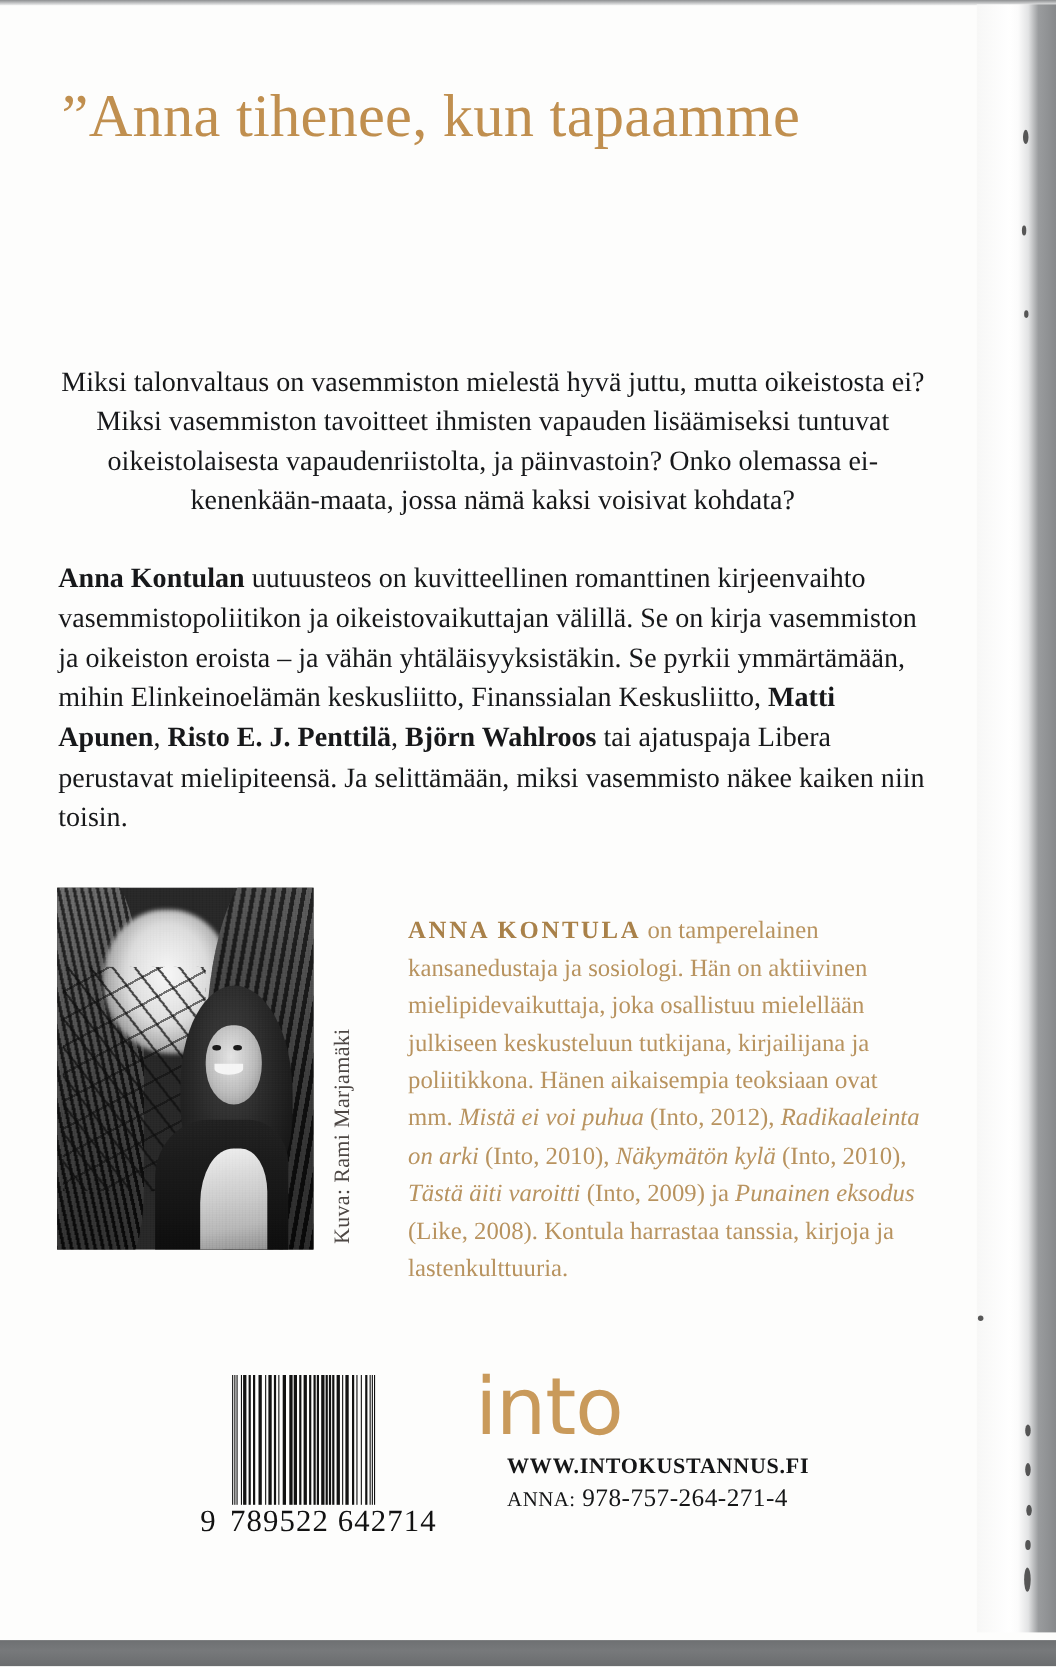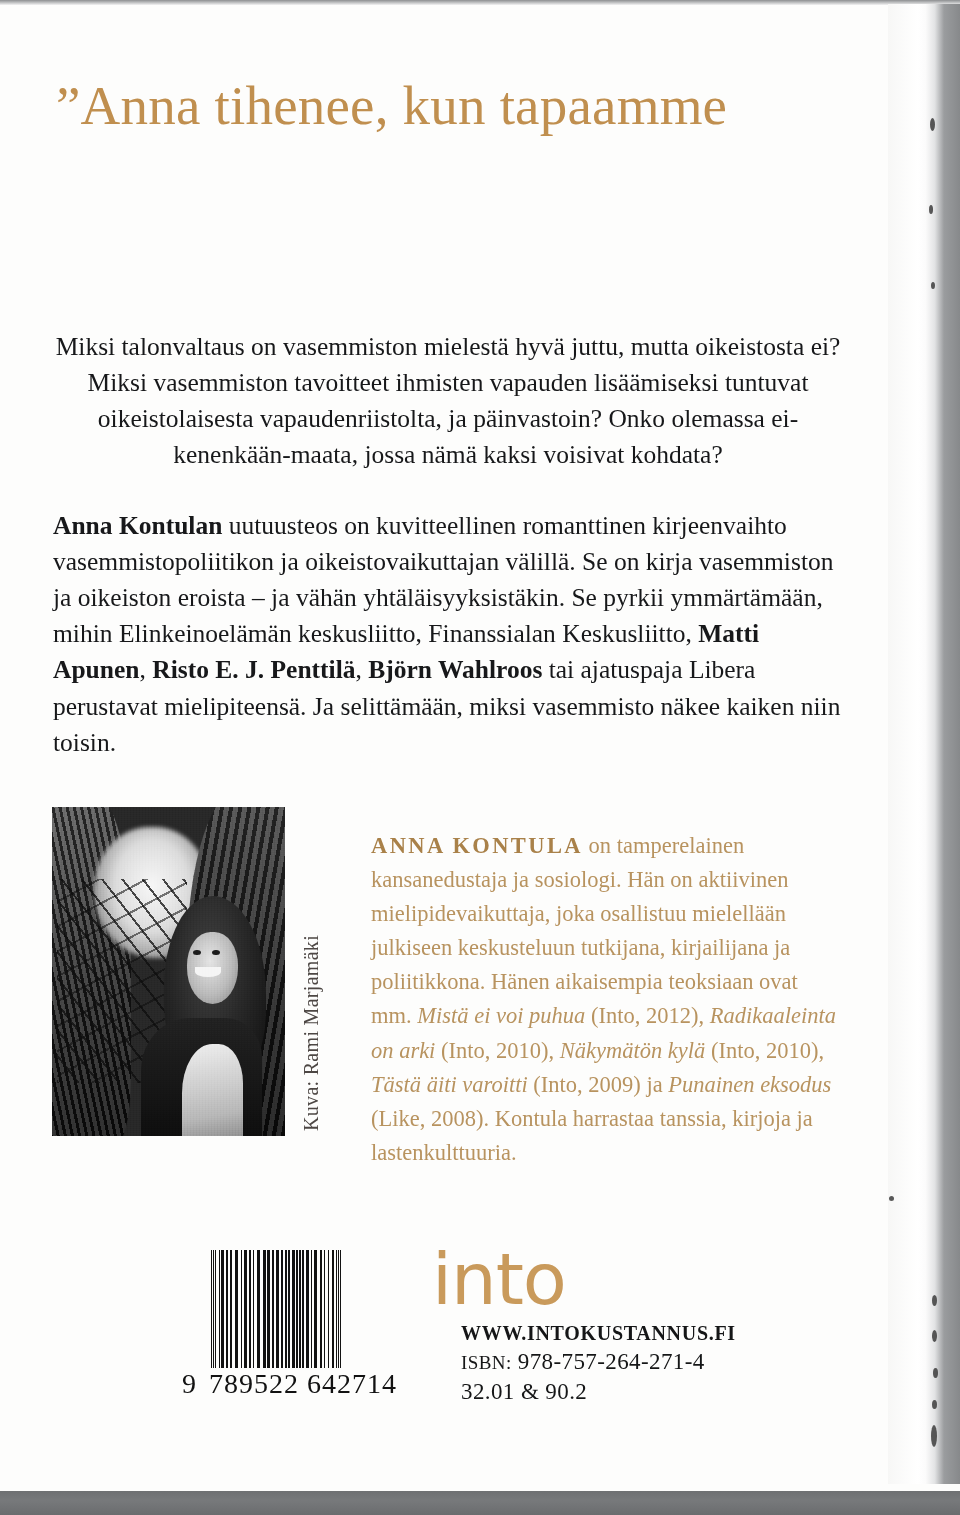--- a/index.html
+++ b/index.html
@@ -382,19 +382,18 @@
   </div>
   <div class="barcode-digits">
     <span class="lead">9</span><span>789522 642714</span>
   </div>
 
   <div class="logo">into</div>
 
   <div class="imprint">
     <div class="site">WWW.INTOKUSTANNUS.FI</div>
     <div class="isbn">
-      <span class="lbl">ISBN:</span>
+      <span class="lbl">ANNA:</span>
       <span>978-757-264-271-4</span>
     </div>
-    <div class="class">32.01 &amp; 90.2</div>
   </div>
 
 </div>
 
 </body></html>

